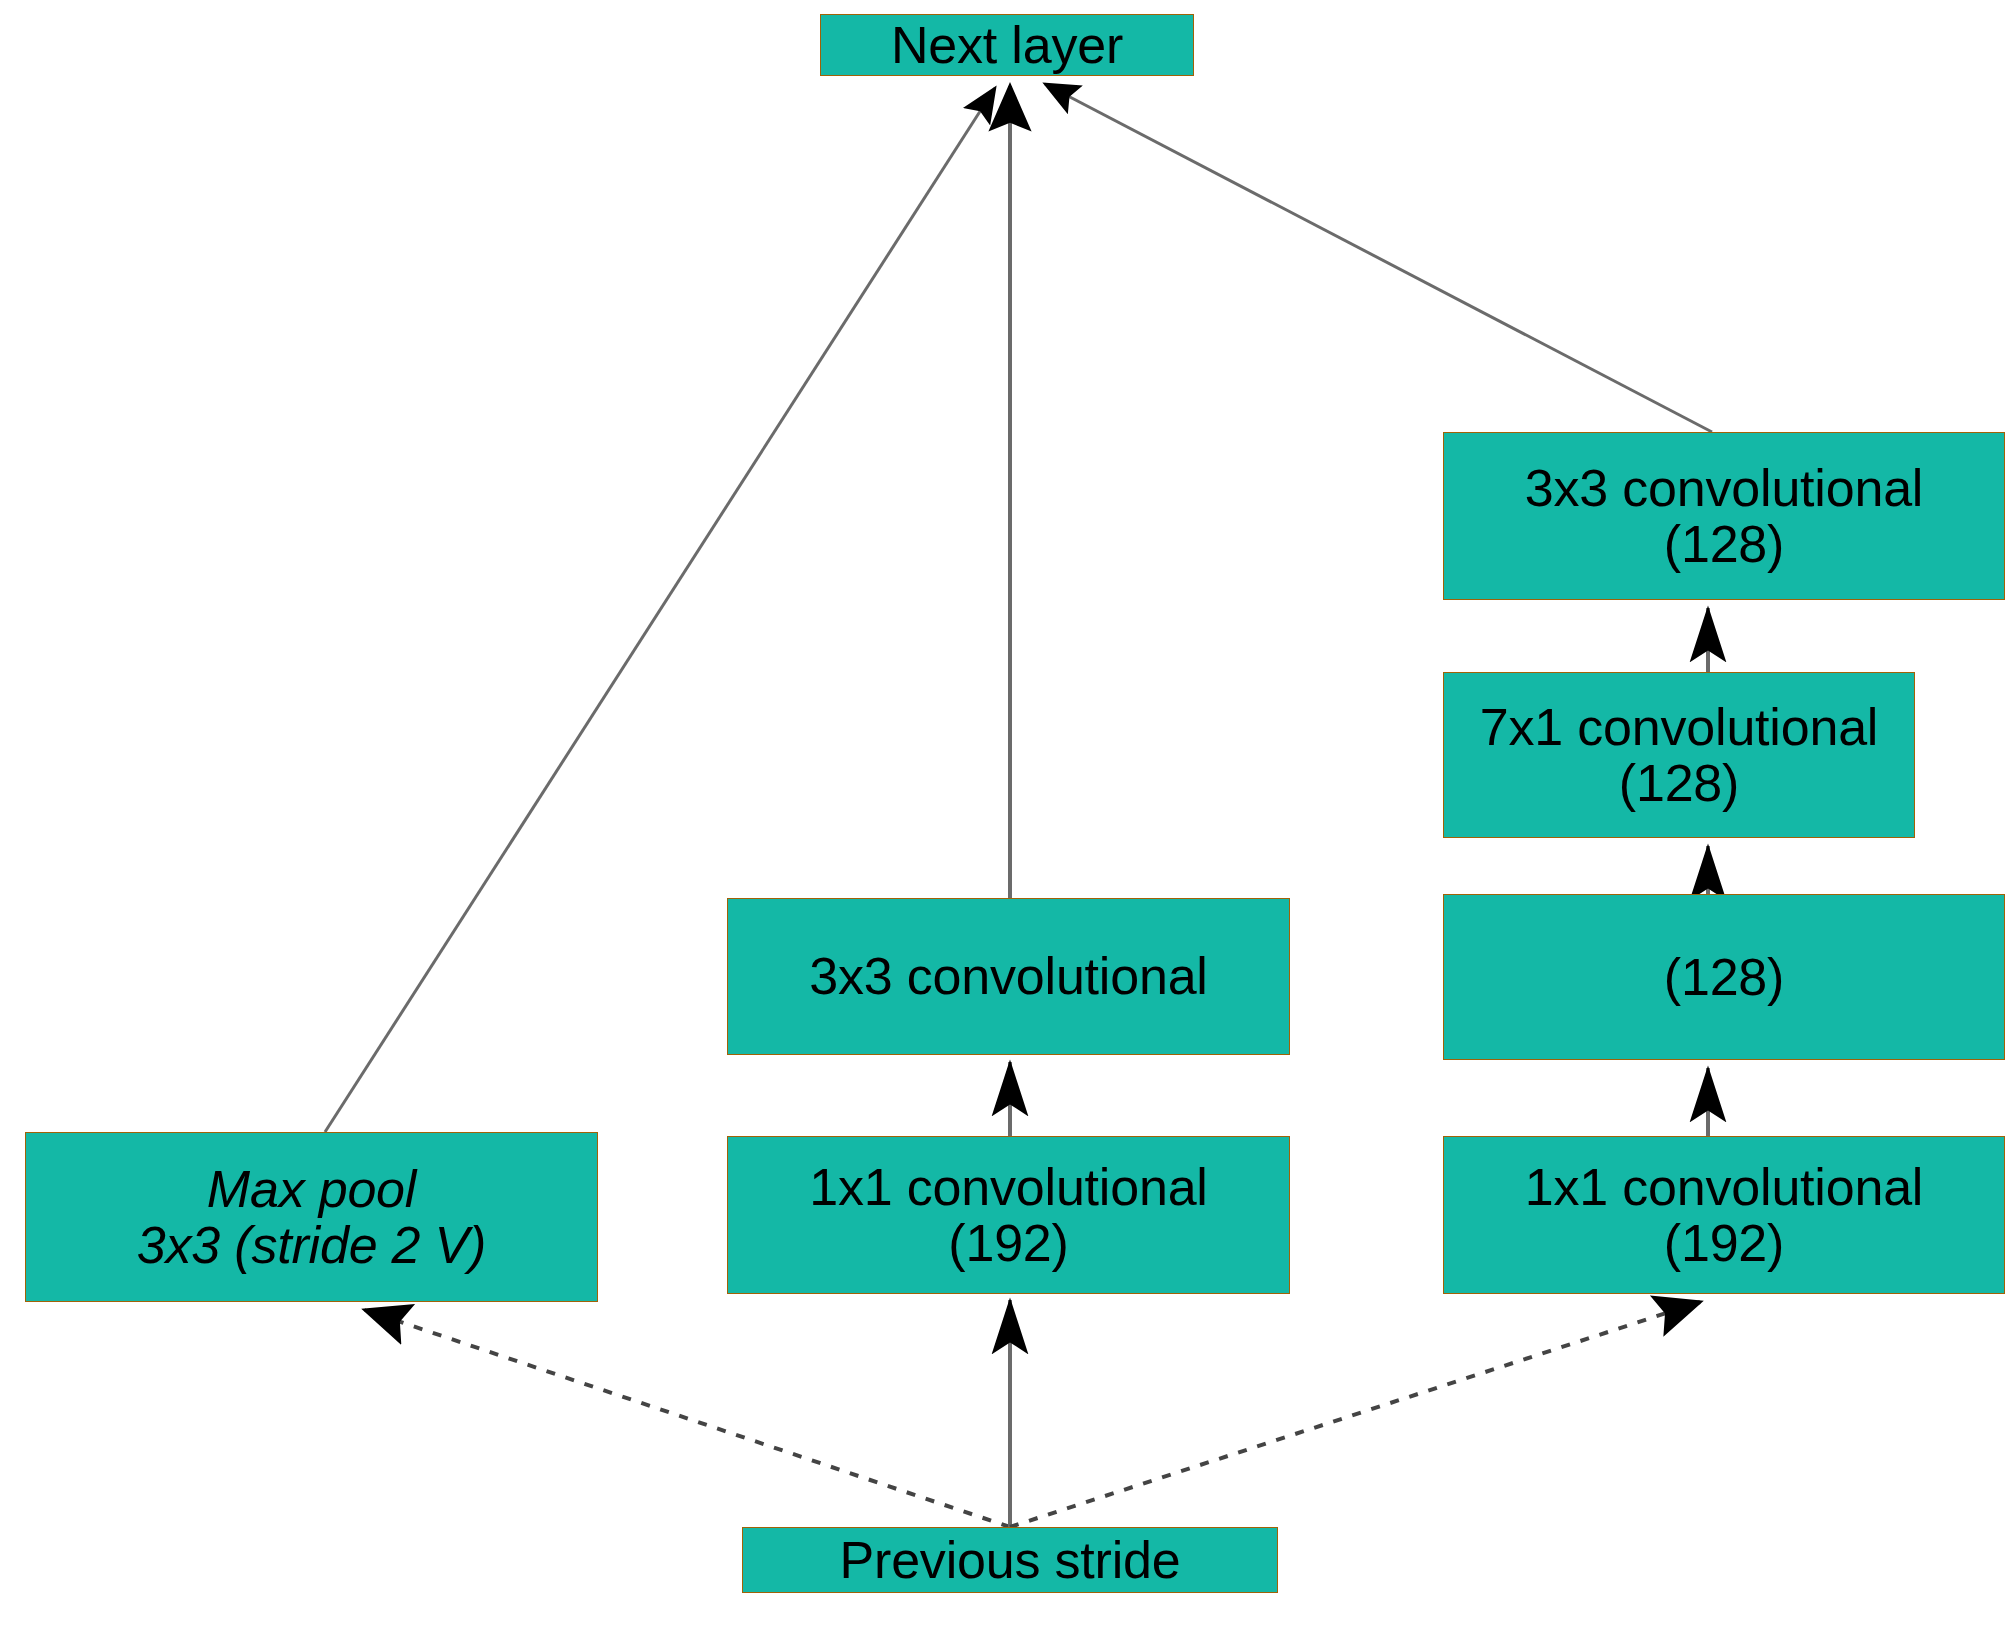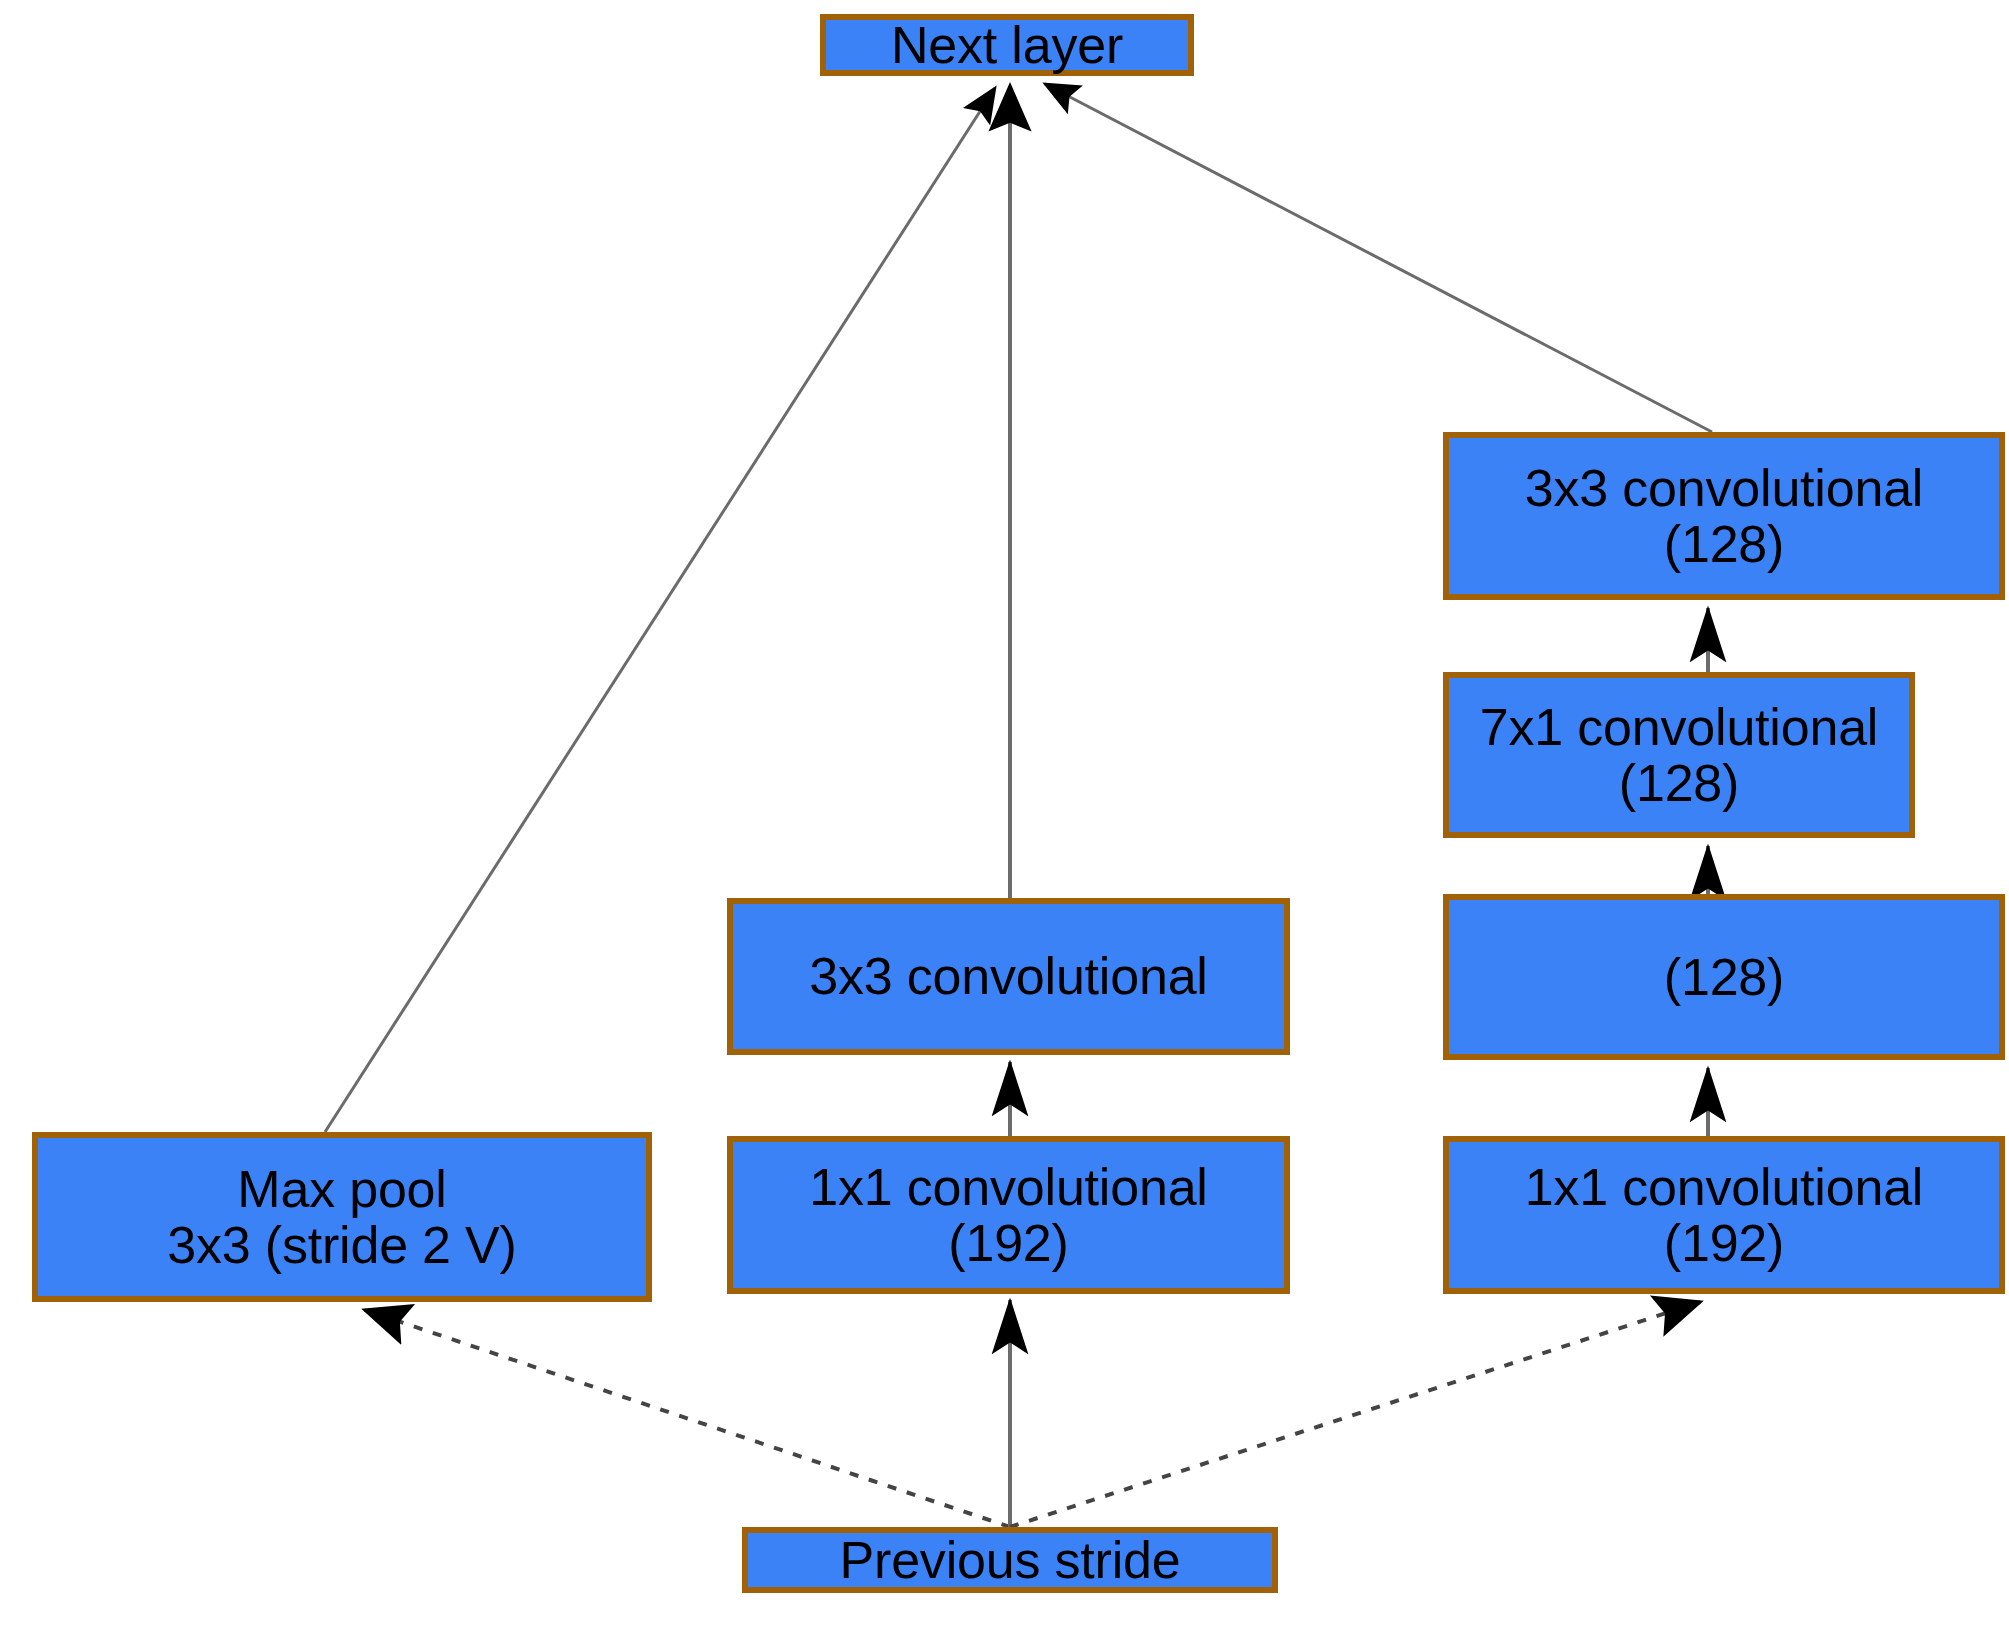--- a/index.html
+++ b/index.html
@@ -22,22 +22,22 @@
   svg#diagram-svg {
     position: absolute;
     top: 0;
     left: 0;
     width: 2009px;
     height: 1631px;
     display: block;
   }
   .node-box {
     position: absolute;
-    background: #3b82f6;
-    border: 6px solid #a16207;
+    background: #14b8a6;
+    border: 1px solid #a16207;
     box-sizing: border-box;
     display: flex;
     flex-direction: column;
     align-items: center;
     justify-content: center;
     color: #000000;
     font-family: "Liberation Sans", sans-serif;
     font-size: 52px;
     line-height: 1.08;
     letter-spacing: -0.2px;
@@ -132,21 +132,21 @@
 
   <div class="node-box" style="left:727px; top:898px; width:563px; height:157px;">
     <span>3x3 convolutional</span>
   </div>
 
   <div class="node-box" style="left:727px; top:1136px; width:563px; height:158px;">
     <span>1x1 convolutional</span>
     <span class="line2">(192)</span>
   </div>
 
-  <div class="node-box" style="left:32px; top:1132px; width:620px; height:170px;">
+  <div class="node-box" style="left:25px; top:1132px; width:573px; height:170px;font-style:italic;">
     <span>Max pool</span>
     <span class="line2">3x3 (stride 2 V)</span>
   </div>
 
   <div class="node-box node-single" style="left:742px; top:1527px; width:536px; height:66px;">
     <span>Previous stride</span>
   </div>
 
 </div>
 

